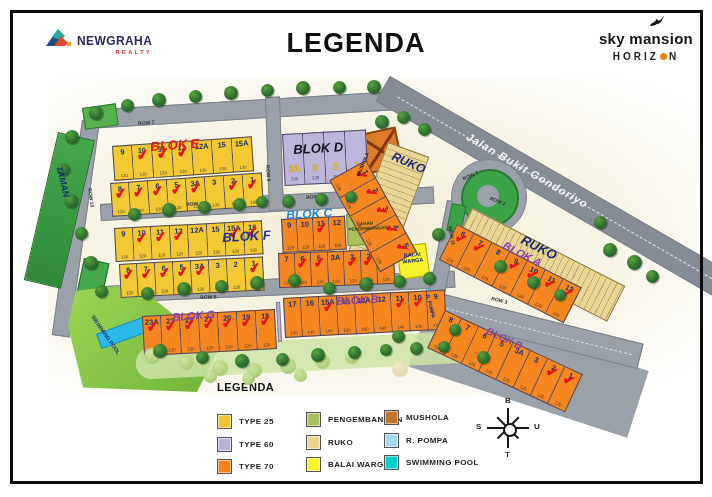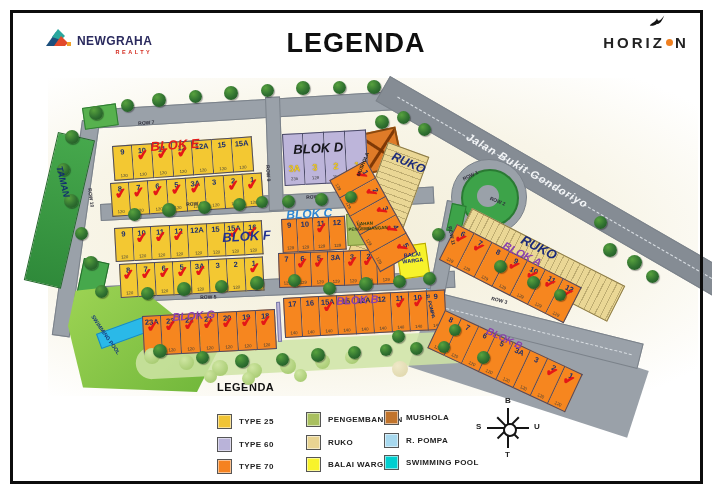--- a/index.html
+++ b/index.html
@@ -5,21 +5,21 @@
   html,body{margin:0;padding:0;background:#fff;font-family:"Liberation Sans",sans-serif;}
   #stage{position:relative;width:712px;height:497px;background:#fff;overflow:hidden;}
   .frame{position:absolute;left:10px;top:10px;width:687px;height:468px;border:3px solid #0d0d0d;z-index:40;pointer-events:none;}
   
   .hdr-title{position:absolute;left:0;right:0;top:28px;text-align:center;font-size:27px;font-weight:900;letter-spacing:1px;color:#0f0f0f;z-index:12;}
   .brand{position:absolute;left:44px;top:26px;z-index:12;display:flex;align-items:flex-start;}
   .brand-name{font-size:12px;font-weight:800;color:#2a2a5e;letter-spacing:.4px;margin-left:3px;margin-top:8px;}
   .brand-sub{font-size:5.5px;font-weight:700;color:#d42a1e;letter-spacing:2.5px;text-align:right;margin-top:1px;}
   .proj{position:absolute;left:598px;top:30px;z-index:12;text-align:center;width:96px;}
   .proj-name{font-size:15px;font-weight:800;color:#161616;letter-spacing:.3px;}
-  .proj-sub{margin-top:4px;font-size:15px;font-weight:700;color:#222;letter-spacing:3px;display:flex;align-items:center;justify-content:center;}
+  .proj-sub{margin-top:4px;font-size:10px;font-weight:700;color:#222;letter-spacing:3px;display:flex;align-items:center;justify-content:center;}
   .sun-dot{display:inline-block;width:7px;height:7px;border-radius:50%;background:#f08020;margin:0 2px 0 1px;}
   .bird{position:absolute;left:648px;top:14px;z-index:12;}
   
   .map-bg{position:absolute;left:48px;top:78px;width:650px;height:318px;background:radial-gradient(ellipse at 45% 50%,#f3eed9 0%,#f8f5e8 55%,rgba(255,255,255,0) 92%);z-index:0;}
   .road{position:absolute;background:#9aa1a9;border:1px solid #7b828a;transform-origin:0 0;z-index:1;}
   .road .dash{position:absolute;left:4%;right:4%;top:48%;border-top:1.5px dashed #d9dee3;}
   .road-main{background:#858c94;z-index:1;}
   .jalan-label{position:absolute;left:96px;top:6px;color:#f2f4f6;font-size:11px;font-style:italic;font-weight:700;letter-spacing:1px;white-space:nowrap;}
   .roundabout{position:absolute;left:451px;top:159px;width:74px;height:74px;border-radius:50%;background:#9aa1a9;border:1px solid #7b828a;z-index:2;}
   .roundabout .grn{position:absolute;left:9px;top:9px;width:54px;height:54px;border-radius:50%;background:#3da349;border:2px solid #2a7a33;}
@@ -78,20 +78,21 @@
     <div>
       <div class="brand-name">NEWGRAHA</div>
       <div class="brand-sub">REALTY</div>
     </div>
   </div>
   <div class="hdr-title">LEGENDA</div>
   <svg class="bird" width="18" height="14" viewBox="0 0 20 14">
     <path d="M2 12 C5 8 8 9 10 4 C11 8 13 8 18 1 C15 9 12 11 10 10 C8 12 4 13 2 12 Z" fill="#141414"></path>
   </svg>
   <div class="proj">
+    <div class="proj-name">sky mansion</div>
     <div class="proj-sub">
       <span>HORIZ</span>
       <span class="sun-dot"></span>
       <span>N</span>
     </div>
   </div>
 
   <div class="road" style="left:86px;top:110px;width:318px;height:17px;transform:rotate(-3.5deg);"></div>
   <div class="road" style="left:82px;top:120px;width:16px;height:215px;transform:rotate(8deg);"></div>
   <div class="road" style="left:100px;top:204px;width:332px;height:15px;transform:rotate(-3deg);"></div>

